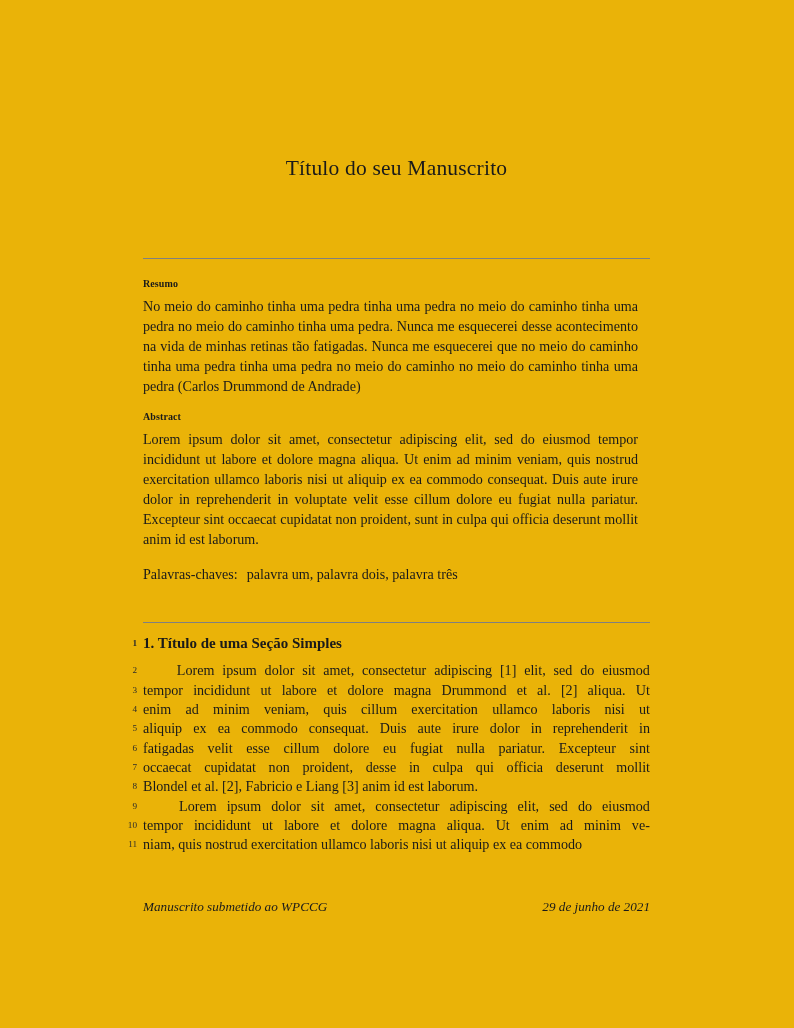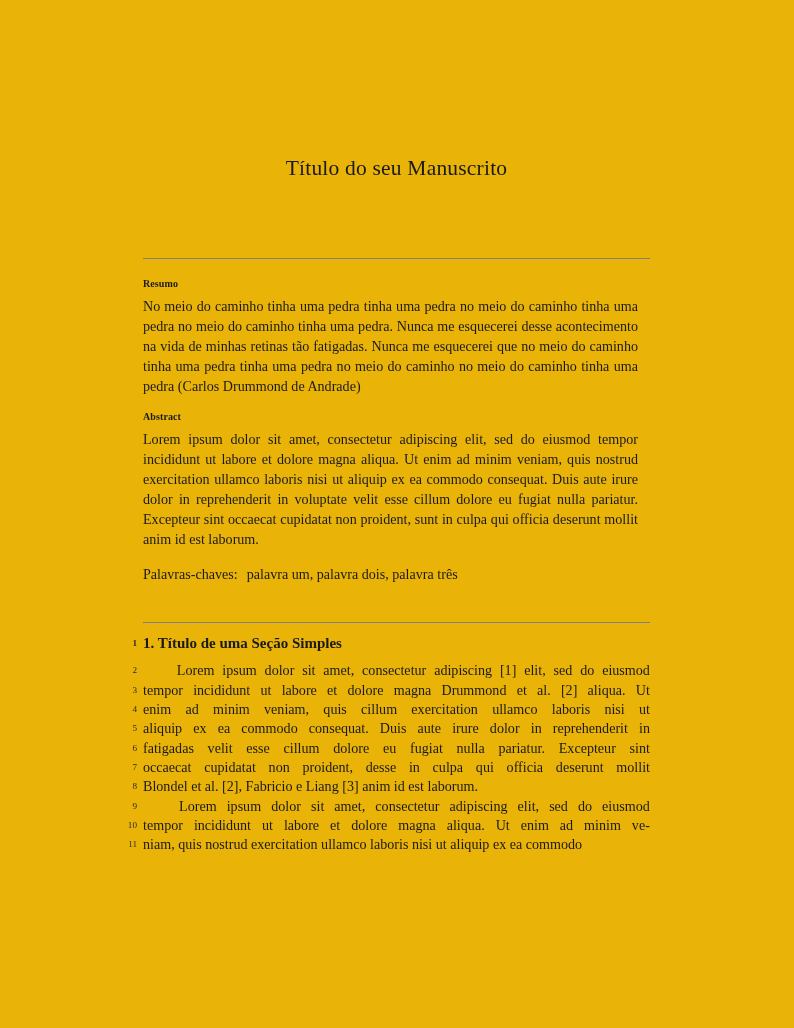--- a/index.html
+++ b/index.html
@@ -285,14 +285,18 @@
           <span>enim</span>
           <span>ad</span>
           <span>minim</span>
           <span>ve-</span>
         </div>
         <div class="tline"><span class="lno">11</span><span>niam, quis nostrud exercitation ullamco laboris nisi ut aliquip ex ea commodo</span></div>
       </div>
 
   </div>
 
+  <div class="footer">
+    <span>Manuscrito submetido ao WPCCG</span>
+    <span>29 de junho de 2021</span>
+  </div>
 
 </div>
 
 </body></html>

